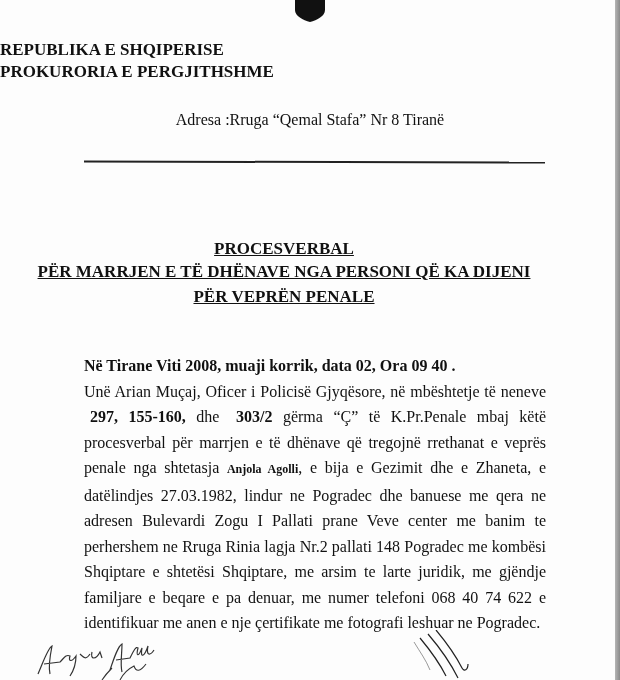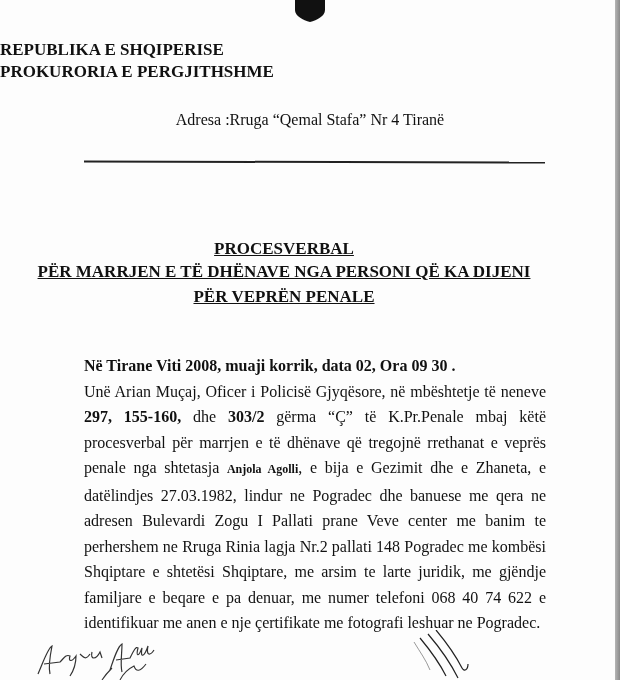--- a/index.html
+++ b/index.html
@@ -18,47 +18,47 @@
   .hdr.l3 { top: 87px; text-decoration: underline; }
   .addr { position: absolute; left: 0; width: 620px; top: 110px; text-align: center; font-size: 16px; line-height: 20px; }
   .rule { position: absolute; left: 84px; top: 161px; width: 461px; height: 2px; background: #222; transform: rotate(0.12deg); }
   .title { position: absolute; left: 0; width: 568px; text-align: center; font-weight: bold; font-size: 17px; line-height: 20px; text-decoration: underline; }
   .title.t1 { top: 239px; }
   .title.t2 { top: 262px; }
   .title.t3 { top: 287px; }
   .body { position: absolute; left: 84px; top: 353px; width: 462px; font-size: 16px; line-height: 25.5px; }
   .body p { margin: 0; text-align: justify; }
   .body .dateline { font-weight: bold; text-align: left; }
-  .b { font-weight: bold; }
+  .b { font-weight: bold; margin-left: 6px; }
   .name { font-weight: bold; font-size: 12px; }
   .sig { position: absolute; }
   .sig-left { left: 30px; top: 640px; width: 140px; height: 40px; }
   .sig-right { left: 410px; top: 630px; width: 80px; height: 50px; }
 </style>
 </head>
 <body>
 
 <div class="page">
 
   <svg class="emblem" viewBox="0 0 34 22">
     <path d="M2 0 H32 V10 C32 16 24 20 17 22 C10 20 2 16 2 10 Z" fill="#111"></path>
   </svg>
 
   <div class="hdr l1">REPUBLIKA E SHQIPERISE</div>
   <div class="hdr l2">PROKURORIA E PERGJITHSHME</div>
-  <div class="addr">Adresa :Rruga “Qemal Stafa” Nr 4 Tiranë</div>
+  <div class="addr">Adresa :Rruga “Qemal Stafa” Nr 8 Tiranë</div>
 
   <div class="rule"></div>
 
   <div class="title t1">PROCESVERBAL</div>
   <div class="title t2">PËR MARRJEN E TË DHËNAVE NGA PERSONI QË KA DIJENI</div>
   <div class="title t3">PËR VEPRËN PENALE</div>
 
   <div class="body">
-    <p class="dateline">Në Tirane Viti 2008,  muaji korrik, data 02, Ora 09 30 .</p>
+    <p class="dateline">Në Tirane Viti 2008,  muaji korrik, data 02, Ora 09 40 .</p>
     <p><span>Unë Arian Muçaj, Oficer i Policisë Gjyqësore, në mbështetje të neneve </span><span class="b">297, 155-160,</span><span> dhe </span><span class="b">303/2</span><span> gërma “Ç” të K.Pr.Penale mbaj këtë procesverbal për marrjen e të dhënave që tregojnë rrethanat e veprës penale nga shtetasja </span><span class="name">Anjola Agolli</span><span>, e bija e Gezimit dhe e Zhaneta, e datëlindjes 27.03.1982, lindur ne Pogradec dhe banuese me qera ne adresen Bulevardi Zogu I Pallati prane Veve center me banim te perhershem ne Rruga Rinia lagja Nr.2 pallati 148 Pogradec me kombësi Shqiptare e shtetësi Shqiptare, me arsim te larte juridik, me gjëndje familjare e beqare e pa denuar, me numer telefoni 068 40 74 622 e identifikuar me anen e nje çertifikate me fotografi leshuar ne Pogradec.</span></p>
   </div>
 
   <svg class="sig sig-left" viewBox="0 0 140 40">
     <path d="M8 34 C14 20 18 8 22 6 C20 16 18 26 20 34 M14 24 L30 22 C34 18 36 14 40 16 C38 22 42 22 46 16 C46 24 44 30 40 36 M50 14 C54 18 56 20 60 14 M62 12 C60 20 66 20 70 12 L72 18" stroke="#333" stroke-width="1.2" fill="none"></path>
     <path d="M80 30 C84 18 88 6 92 4 C92 14 90 24 92 32 M86 20 L100 18 C104 10 106 6 108 8 C106 16 108 18 112 8 C110 18 114 18 118 6 C116 16 120 16 124 10" stroke="#333" stroke-width="1.2" fill="none"></path>
     <path d="M72 40 C76 34 80 30 82 28 M90 40 C94 32 100 28 104 26 C106 32 110 32 116 24" stroke="#333" stroke-width="1.1" fill="none"></path>
   </svg>
 
   <svg class="sig sig-right" viewBox="0 0 80 50">

